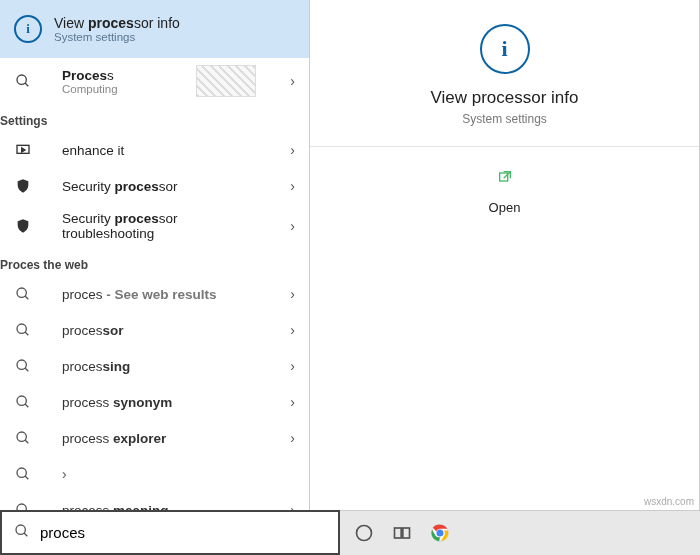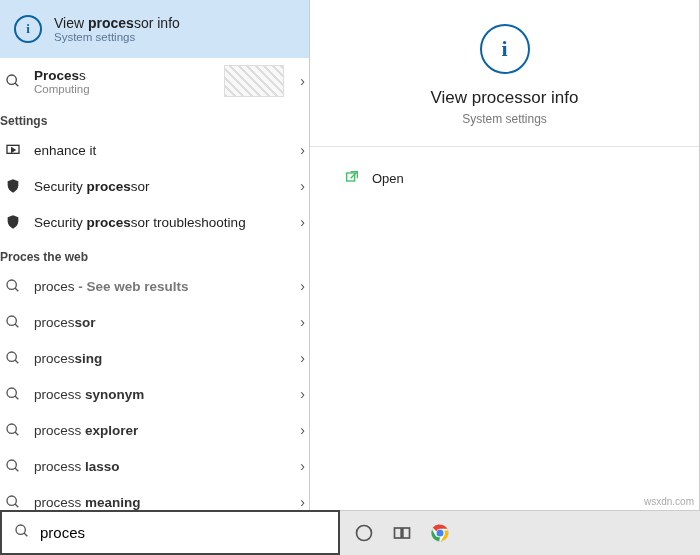--- a/index.html
+++ b/index.html
@@ -48,22 +48,22 @@
     display: flex; align-items: center; justify-content: center;
     color: #0a63a5;
     font-weight: bold;
     font-family: Georgia, serif;
   }
   .best .ttl { font-size: 14px; color: #222; }
   .best .sub { font-size: 11.5px; color: #5a7690; }
   .row {
     display: flex;
     align-items: center;
-    padding: 7px 4px;
-    gap: 12px;
+    padding: 7px 14px;
+    gap: 30px;
     min-height: 36px;
     position: relative;
     cursor: pointer;
   }
   .row .ic { width: 18px; display:flex; justify-content:center; color:#444; }
   .row .lbls { flex: 1; }
   .row .lbl { font-size: 13.5px; color: #222; }
   .row .sub { font-size: 11.5px; color: #888; }
   .row .chev { color:#555; font-size:14px; }
   .thumb {
@@ -124,21 +124,21 @@
     width:50px;height:50px;border:2.5px solid #0a63a5;border-radius:50%;
     display:flex;align-items:center;justify-content:center;
     color:#0a63a5;font-family:Georgia,serif;font-size:22px;font-weight:bold;
     margin-bottom:14px;
   }
   .right-title { font-size:17px; color:#222; margin-bottom:4px;}
   .right-sub { font-size:12px; color:#777; }
   .right-actions { padding:16px 30px; }
   .action {
     display:flex; align-items:center; gap:12px;
-    padding:6px 4px; cursor:pointer;
+    padding:6px 4px; cursor:pointer;flex-direction:column;
   }
   .watermark {
     position:absolute; right:6px; bottom:48px;
     font-size:10px; color:#aaa;
   }
   .magnify svg, .ic svg { width:16px; height:16px; }
   .grey { color:#777;font-weight:bold; }
 </style>
 </head>
 <body>
@@ -274,23 +274,20 @@
             <div class="lbl"><span class="pre">process </span><b>explorer</b></div>
           </div>
           <div class="chev">›</div>
         </div>
         <div class="row web">
           <div class="ic">
             <svg viewBox="0 0 24 24" fill="none" stroke="#555" stroke-width="2">
               <circle cx="10" cy="10" r="7"></circle>
               <line x1="20" y1="20" x2="15" y2="15"></line>
             </svg>
-          </div>
-          <div class="lbls">
-            <div class="lbl"><span class="pre">process </span><b>lasso</b></div>
           </div>
           <div class="chev">›</div>
         </div>
         <div class="row web">
           <div class="ic">
             <svg viewBox="0 0 24 24" fill="none" stroke="#555" stroke-width="2">
               <circle cx="10" cy="10" r="7"></circle>
               <line x1="20" y1="20" x2="15" y2="15"></line>
             </svg>
           </div>

